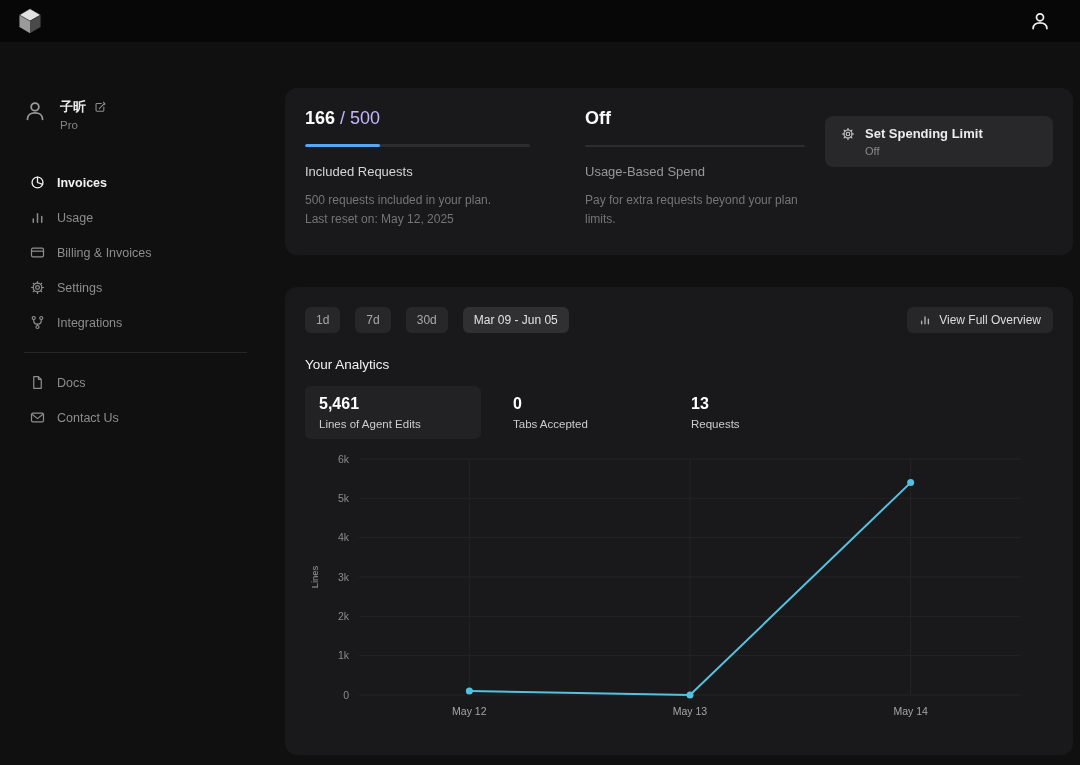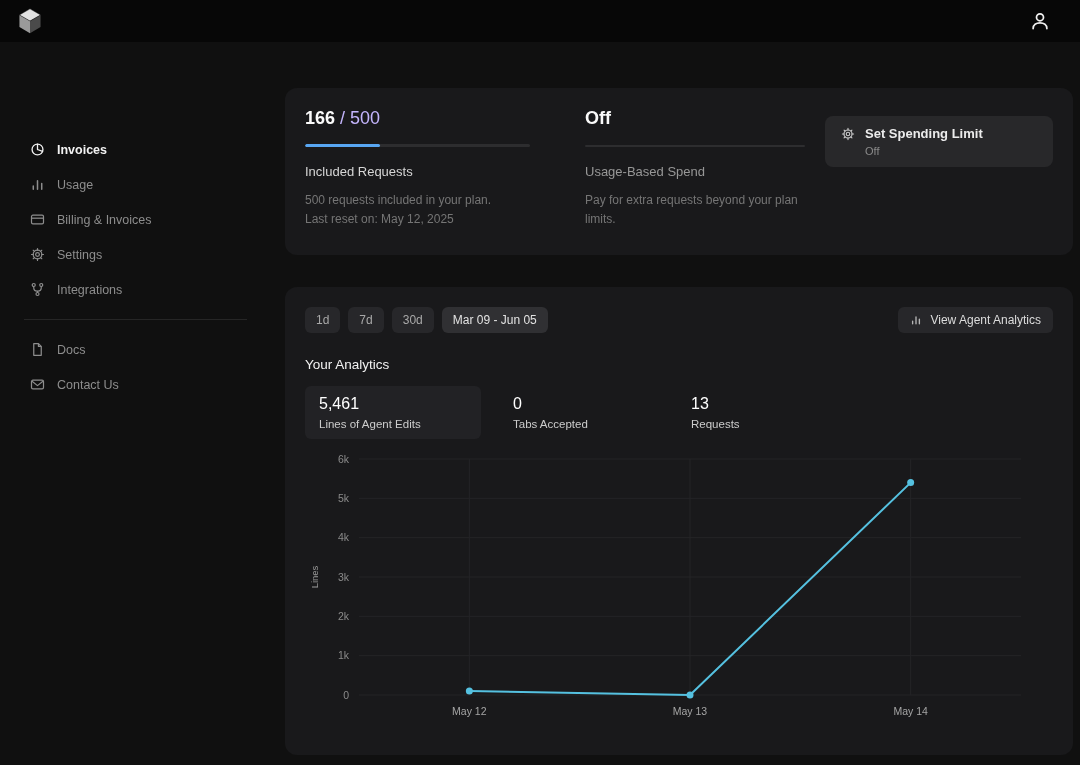--- a/index.html
+++ b/index.html
@@ -61,38 +61,38 @@
   .limit-btn {
     background: #28282a; border-radius: 8px; padding: 10px 16px;
     display: flex; gap: 10px; cursor: pointer; min-width: 228px; margin-top: 8px;
   }
   .limit-btn .gear-wrap { color: #c9c9c9; margin-top: 1px; display:flex; }
   .limit-label { font-size: 13px; color: #ececec; font-weight: 600; }
   .limit-status { font-size: 11px; color: #8a8a8a; margin-top: 4px; }
 
   
   .analytics-card { padding: 20px; height: 468px; }
-  .filters-row { display: flex; align-items: flex-start; gap: 8px; }
+  .filters-row { display: flex; align-items: flex-start; gap: 15px; }
   .chip {
     background: #27272a; color: #a8a8a8; font-size: 12px;
     padding: 6px 11px; border-radius: 6px; cursor: pointer; white-space: nowrap;
   }
   .chip.selected { background: #303033; color: #e2e2e2; }
   .spacer { flex: 1; }
   .view-full-btn {
     background: #27272a; color: #dcdcdc; font-size: 12px;
     padding: 6px 12px; border-radius: 6px; cursor: pointer;
     display: flex; align-items: center; gap: 8px;
   }
   .view-full-btn .mini-chart { color: #b5b5b5; display:flex; }
   .analytics-title { margin-top: 24px; font-size: 13.5px; font-weight: 400; color: #f2f2f2; }
   .stats-row { margin-top: 14px; display: flex; gap: 18px; }
   .stat { padding: 9px 14px; border-radius: 6px; min-width: 160px; cursor: pointer; }
   .stat.highlighted { background: #222225; min-width: 176px; }
-  .stat-value { font-size: 16px; font-weight: 400; color: #ffffff; }
+  .stat-value { font-size: 16px; font-weight: 700; color: #ffffff; }
   .stat-label { font-size: 11.5px; color: #cccccc; margin-top: 5px; }
   .chart-wrap { margin-top: 12px; }
   svg text { font-family: "Liberation Sans", sans-serif; }
 </style>
 </head>
 <body>
 
 <header class="topbar">
   <div class="logo">
     <svg viewBox="0 0 30 30" width="28" height="28" aria-hidden="true">
@@ -105,20 +105,40 @@
   <div class="account-btn">
     <svg viewBox="0 0 16 16" width="20" height="20" fill="none" stroke="currentColor" stroke-width="1.4" stroke-linecap="round">
       <circle cx="8" cy="5" r="2.8"></circle>
       <path d="M2.5 14 c0-3 2.5-4.6 5.5-4.6 s5.5 1.6 5.5 4.6"></path>
     </svg>
   </div>
 </header>
 
 <div class="layout">
   <aside class="sidebar">
+    <div class="user">
+      <span class="avatar">
+        <svg viewBox="0 0 16 16" width="22" height="22" fill="none" stroke="currentColor" stroke-width="1.3" stroke-linecap="round">
+          <circle cx="8" cy="5" r="2.8"></circle>
+          <path d="M2.5 14 c0-3 2.5-4.6 5.5-4.6 s5.5 1.6 5.5 4.6"></path>
+        </svg>
+      </span>
+      <div>
+        <div class="user-name-row">
+          <span class="user-name">子昕</span>
+          <span class="edit-ic">
+            <svg viewBox="0 0 16 16" width="13" height="13" fill="none" stroke="currentColor" stroke-width="1.3" stroke-linecap="round" stroke-linejoin="round">
+              <path d="M9 3 H3.8 a1.3 1.3 0 0 0 -1.3 1.3 v7 a1.3 1.3 0 0 0 1.3 1.3 h7 a1.3 1.3 0 0 0 1.3 -1.3 V7.5"></path>
+              <path d="M6.5 9.5 l6.5 -6.5 M11.5 1.5 l2 2 -1 1"></path>
+            </svg>
+          </span>
+        </div>
+        <div class="user-plan">Pro</div>
+      </div>
+    </div>
 
     <nav>
       <div class="nav-item active">
         <span class="nicon">
           <svg viewBox="0 0 16 16" width="15" height="15" fill="none" stroke="currentColor" stroke-width="1.4" stroke-linecap="round">
             <circle cx="8" cy="8" r="5.8"></circle>
               <path d="M8 8 V2.2 M8 8 L13.4 10"></path>
           </svg>
         </span>
         <span>Invoices</span>
@@ -235,21 +255,21 @@
         <div class="chip">7d</div>
         <div class="chip">30d</div>
         <div class="chip selected">Mar 09 - Jun 05</div>
         <div class="spacer"></div>
         <div class="view-full-btn">
           <span class="mini-chart">
             <svg viewBox="0 0 16 16" width="12" height="12" fill="none" stroke="currentColor" stroke-width="1.8" stroke-linecap="round">
               <path d="M3.5 13 V9.5 M8 13 V4 M12.5 13 V7"></path>
             </svg>
           </span>
-          <span>View Agent Analytics</span>
+          <span>View Full Overview</span>
         </div>
       </div>
 
       <div class="analytics-title">Your Analytics</div>
 
       <div class="stats-row">
         <div class="stat highlighted">
           <div class="stat-value">5,461</div>
           <div class="stat-label">Lines of Agent Edits</div>
         </div>

